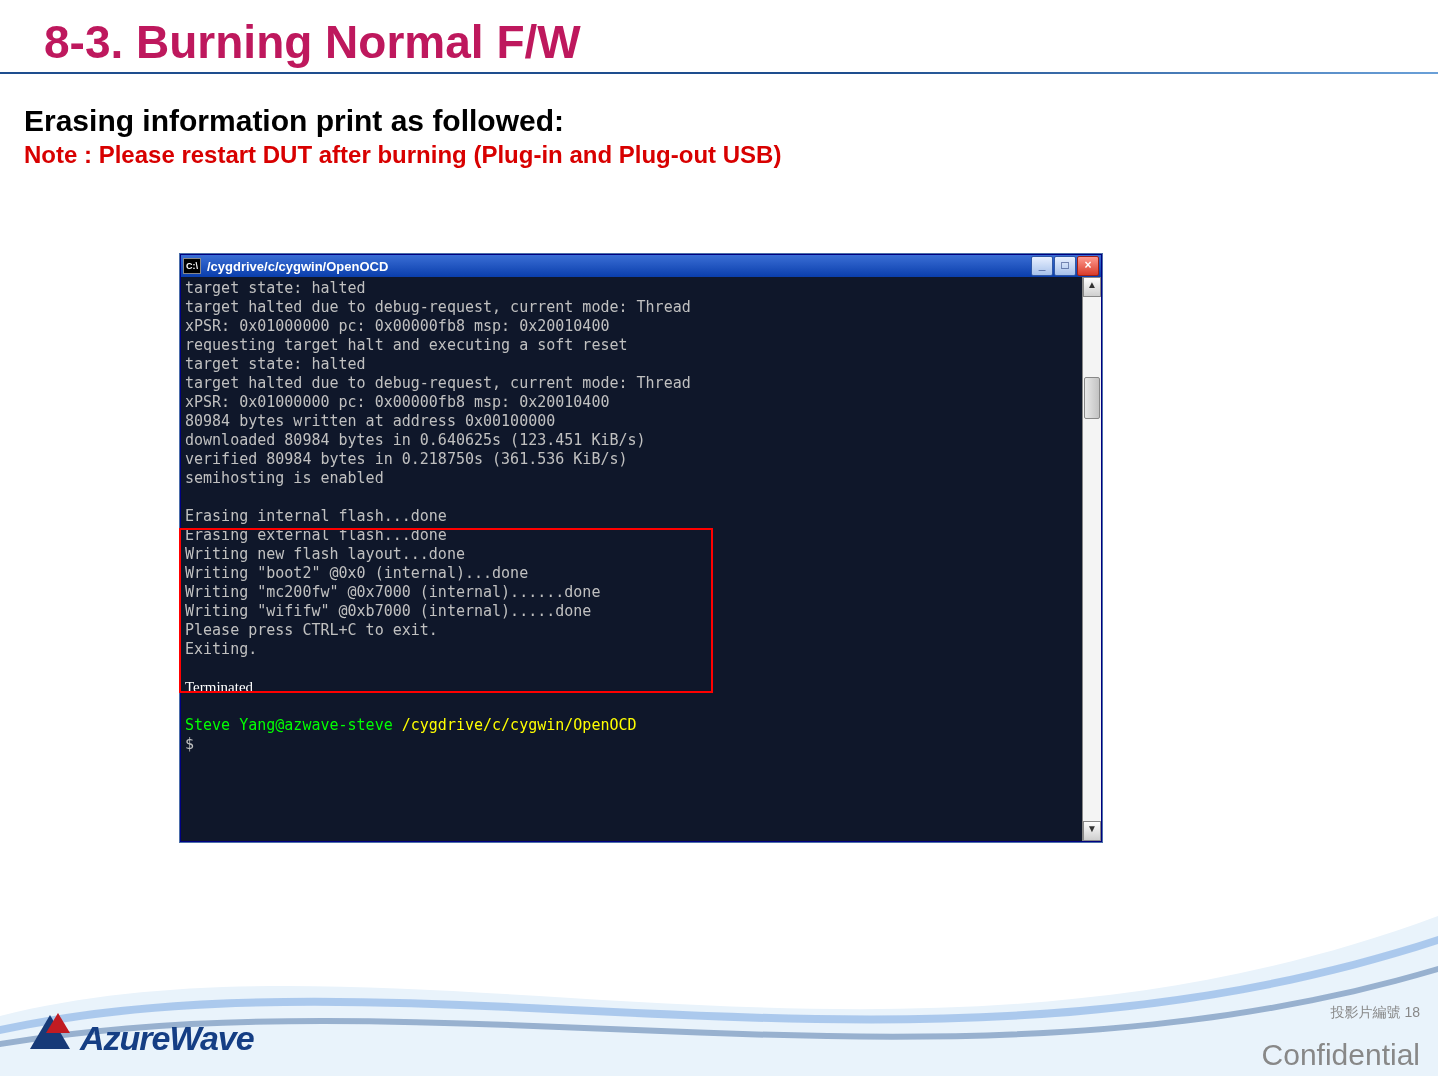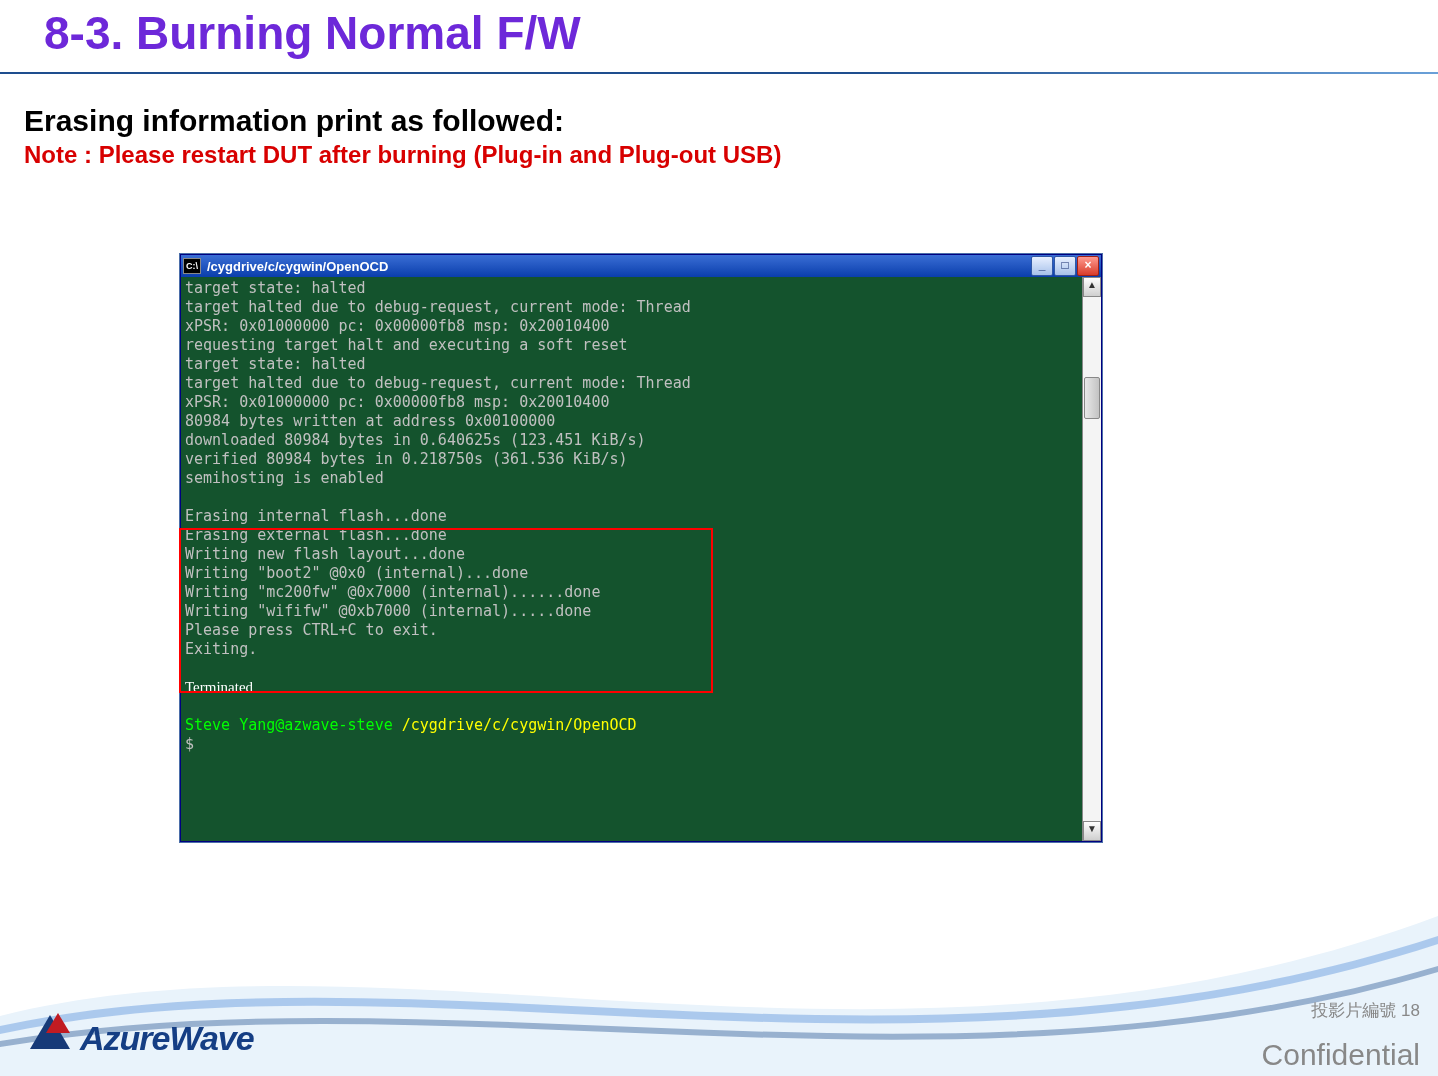--- a/index.html
+++ b/index.html
@@ -8,25 +8,25 @@
     width: 1438px;
     height: 1076px;
     background: #ffffff;
     font-family: Arial, "Helvetica Neue", Helvetica, sans-serif;
     overflow: hidden;
     position: relative;
   }
   
   .title {
     position: absolute;
-    top: 6px;
+    top: 15px;
     left: 44px;
     font-size: 46px;
     font-weight: bold;
-    color: #6d28d9;
+    color: #be185d;
   }
   .title-underline {
     position: absolute;
     top: 72px;
     left: 0;
     width: 100%;
     height: 2px;
     background: linear-gradient(to right, #1e4e8e 0%, #1e4e8e 60%, #6aa0d8 100%);
   }
   
@@ -104,21 +104,21 @@
   .win-btn.close {
     background: linear-gradient(to bottom, #ff9a8f 0%, #d83c2b 100%);
     color: #ffffff;
     border-color: #a02016;
   }
   .console-body-wrap {
     display: flex;
   }
   .console-body {
     flex: 1;
-    background: #14532d;
+    background: #0f172a;
     color: #c0c0c0;
     font-family: "Lucida Console", Consolas, monospace;
     font-size: 15px;
     line-height: 19px;
     padding: 2px 4px 2px 4px;
     white-space: pre;
     position: relative;
     min-height: 560px;
   }
   .scrollbar {
@@ -213,21 +213,21 @@
     font-weight: bold;
     font-style: italic;
     color: #153e84;
     letter-spacing: -1px;
     margin-top: 12px;
   }
   .slide-num {
     position: absolute;
     bottom: 54px;
     right: 18px;
-    font-size: 17px;
+    font-size: 14px;
     color: #888888;
   }
   .confidential {
     position: absolute;
     bottom: 4px;
     right: 18px;
     font-size: 30px;
     color: #888888;
   }
 </style>

